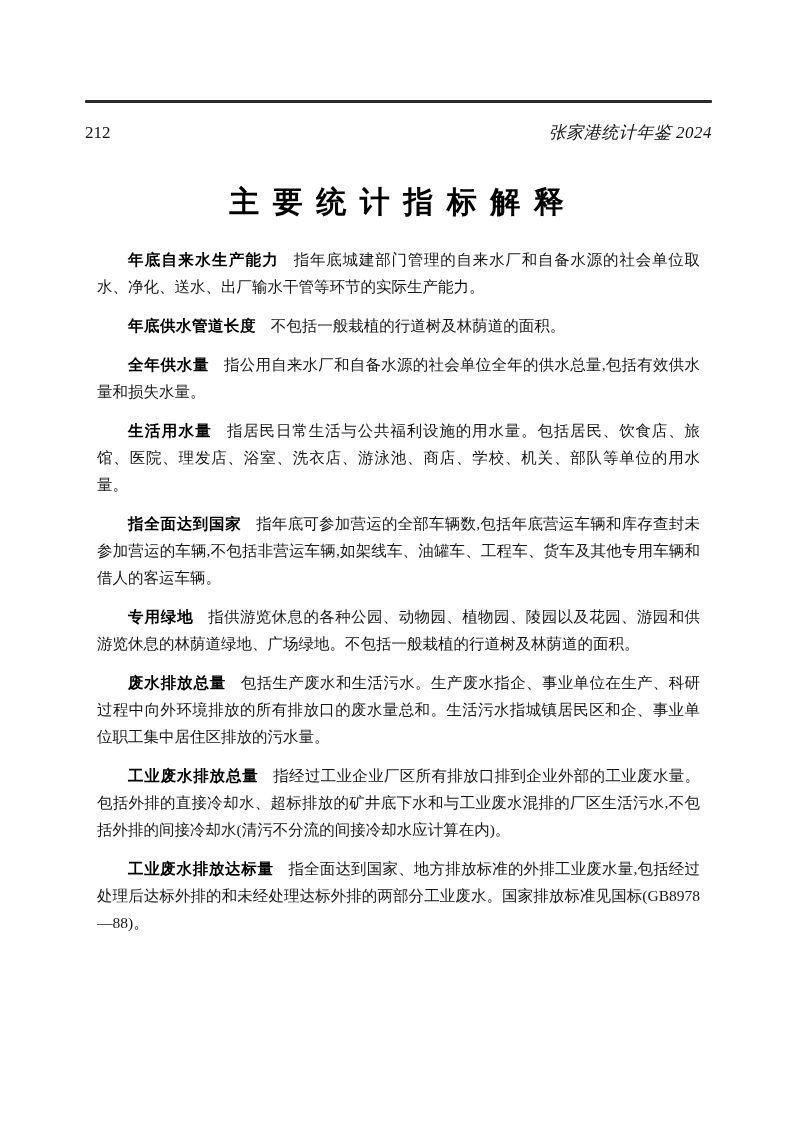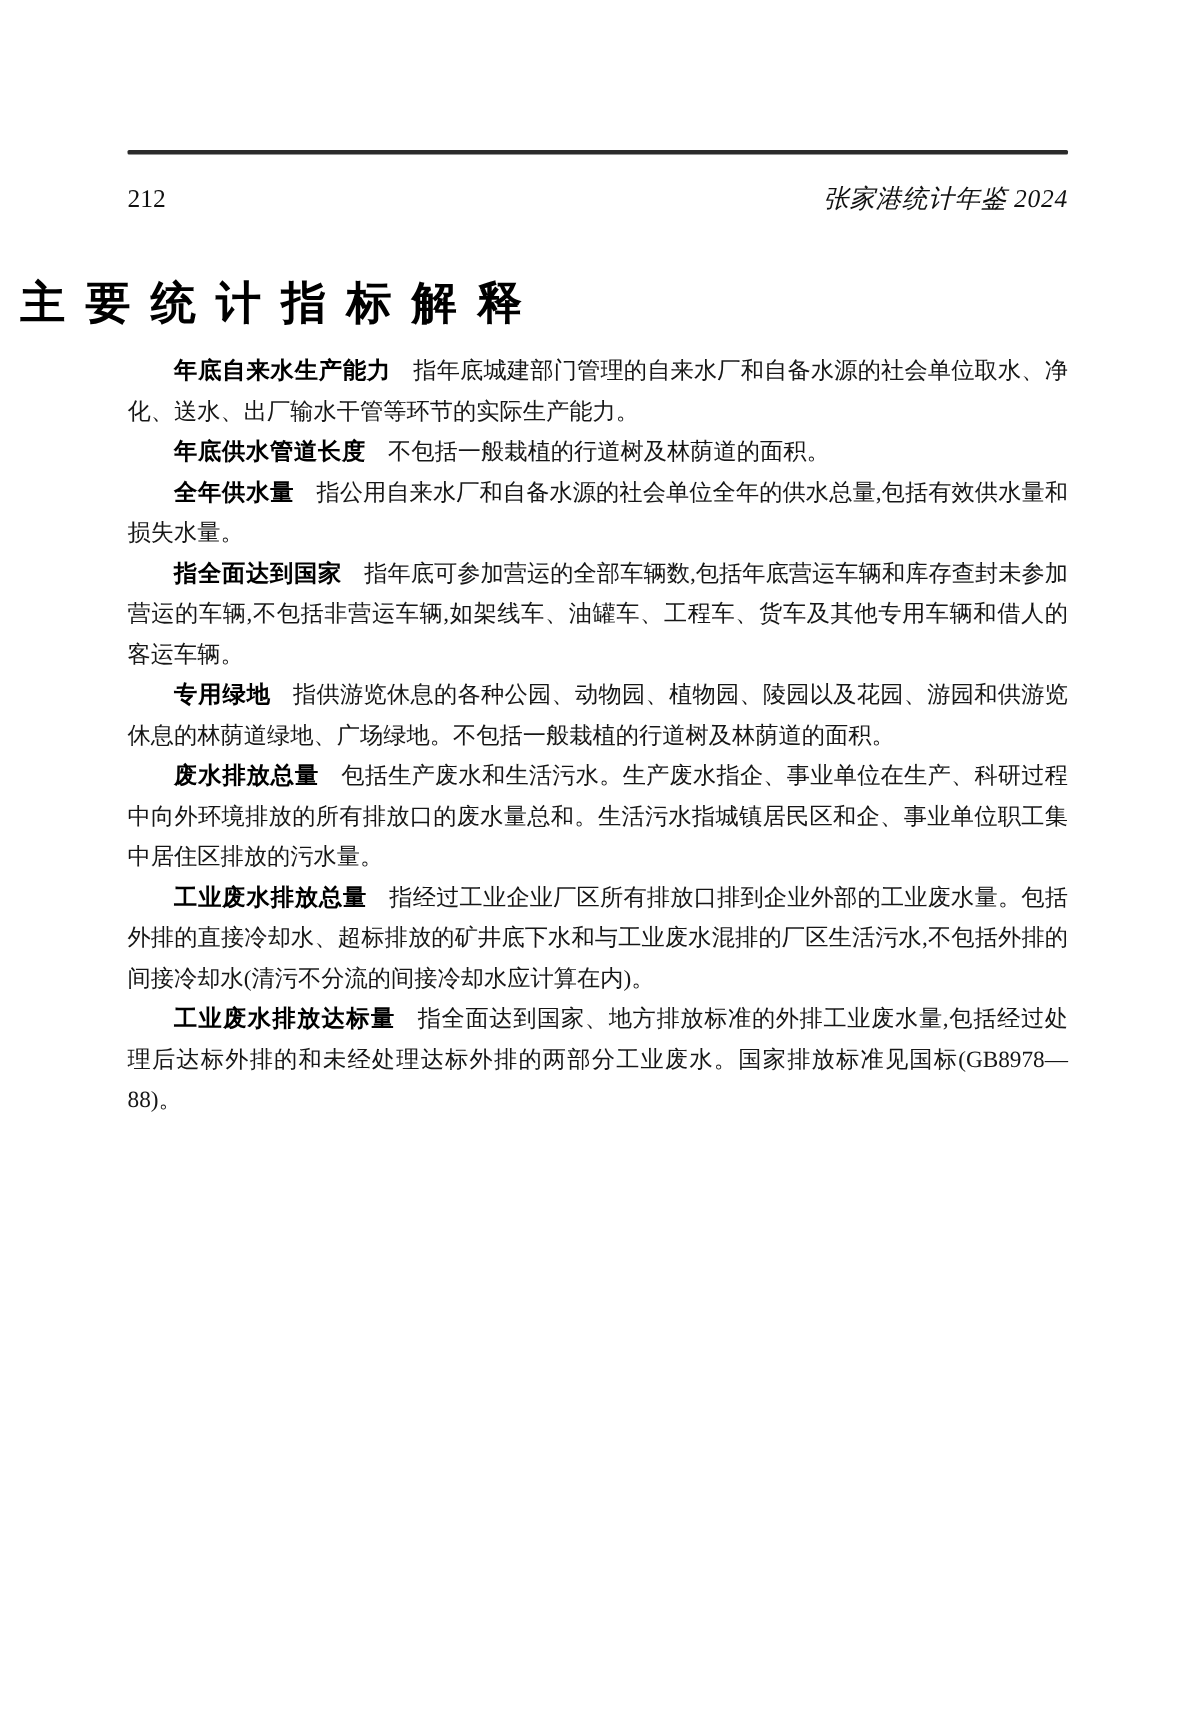--- a/index.html
+++ b/index.html
@@ -44,39 +44,40 @@
     width: 627px;
     height: 2.5px;
     background: #2b2b2b;
     border-radius: 1px;
   }
   .doc-title {
     position: absolute;
     top: 162px;
     left: 0;
     width: 100%;
+    text-align: center;
     font-size: 30px;
     font-weight: bold;
     color: #000000;
     letter-spacing: 0.45em;
     text-indent: 0.45em;
     font-family: "Liberation Serif", "DejaVu Serif", serif;
   }
   .content {
     position: absolute;
     top: 234px;
     left: 85px;
     width: 627px;
     font-size: 15.5px;
     line-height: 27px;
     text-align: justify;
     color: #161616;
   }
   .content p {
-    margin: 0;
+    margin: 12px;
     text-indent: 2em;
   }
   .term {
     font-weight: bold;
     color: #000000;
     font-family: "Liberation Sans", "DejaVu Sans", sans-serif;
     margin-right: 0.95em;
     letter-spacing: 0.5px;
   }
   .def {
@@ -101,20 +102,23 @@
     <p>
       <span class="term">年底自来水生产能力</span><span class="def">指年底城建部门管理的自来水厂和自备水源的社会单位取水、净化、送水、出厂输水干管等环节的实际生产能力。</span>
     </p>
     <p>
       <span class="term">年底供水管道长度</span><span class="def">不包括一般栽植的行道树及林荫道的面积。</span>
     </p>
     <p>
       <span class="term">全年供水量</span><span class="def">指公用自来水厂和自备水源的社会单位全年的供水总量,包括有效供水量和损失水量。</span>
     </p>
     <p>
+      <span class="term">生活用水量</span><span class="def">指居民日常生活与公共福利设施的用水量。包括居民、饮食店、旅馆、医院、理发店、浴室、洗衣店、游泳池、商店、学校、机关、部队等单位的用水量。</span>
+    </p>
+    <p>
       <span class="term">指全面达到国家</span><span class="def">指年底可参加营运的全部车辆数,包括年底营运车辆和库存查封未参加营运的车辆,不包括非营运车辆,如架线车、油罐车、工程车、货车及其他专用车辆和借人的客运车辆。</span>
     </p>
     <p>
       <span class="term">专用绿地</span><span class="def">指供游览休息的各种公园、动物园、植物园、陵园以及花园、游园和供游览休息的林荫道绿地、广场绿地。不包括一般栽植的行道树及林荫道的面积。</span>
     </p>
     <p>
       <span class="term">废水排放总量</span><span class="def">包括生产废水和生活污水。生产废水指企、事业单位在生产、科研过程中向外环境排放的所有排放口的废水量总和。生活污水指城镇居民区和企、事业单位职工集中居住区排放的污水量。</span>
     </p>
     <p>
       <span class="term">工业废水排放总量</span><span class="def">指经过工业企业厂区所有排放口排到企业外部的工业废水量。包括外排的直接冷却水、超标排放的矿井底下水和与工业废水混排的厂区生活污水,不包括外排的间接冷却水(清污不分流的间接冷却水应计算在内)。</span>

